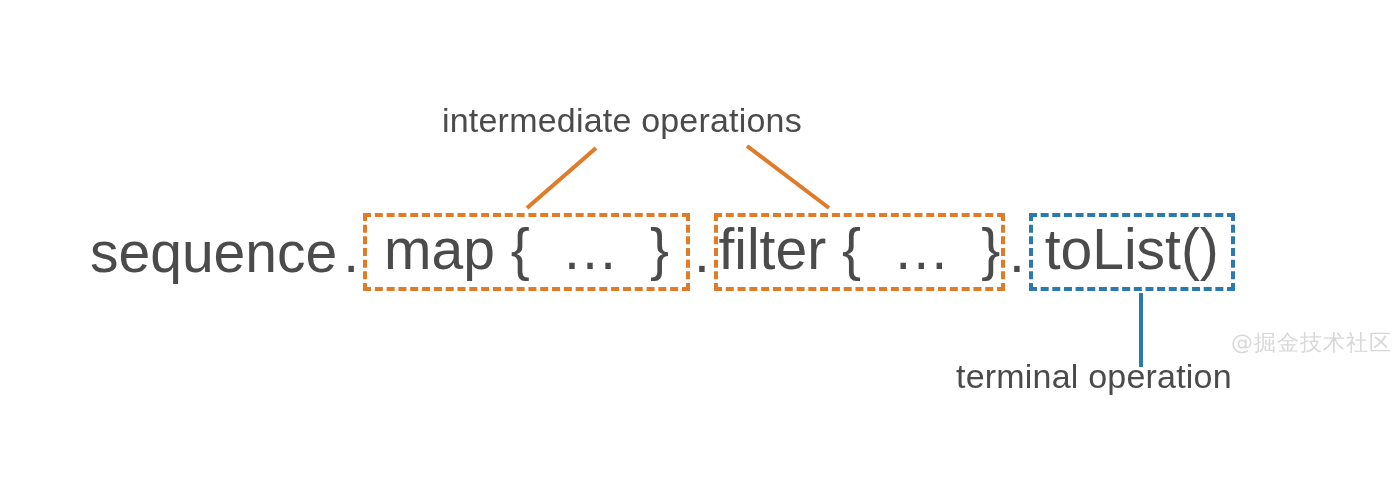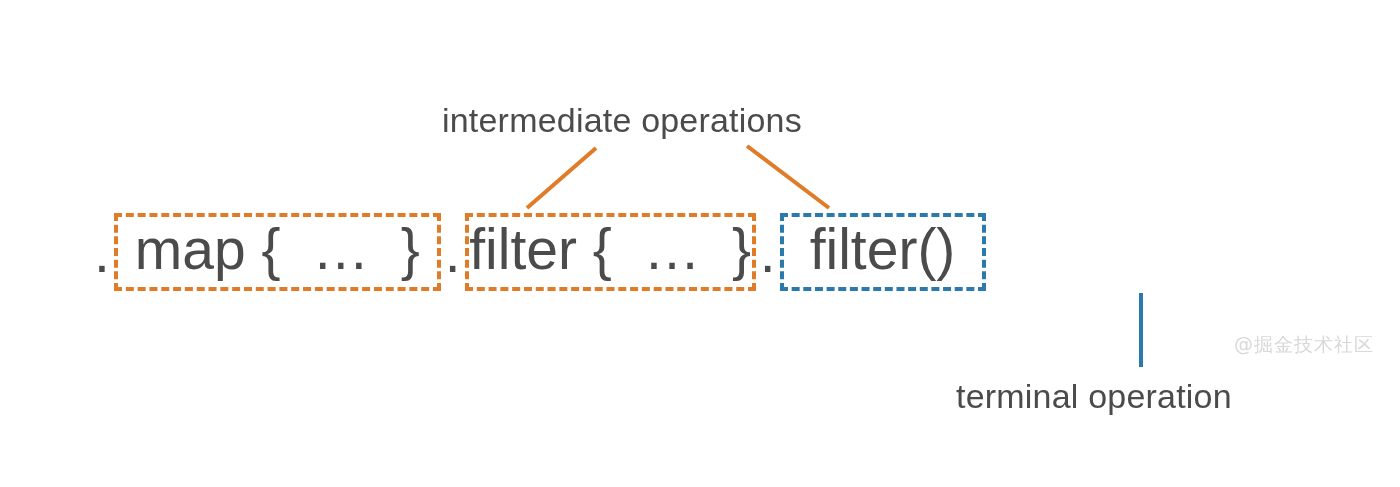--- a/index.html
+++ b/index.html
@@ -30,21 +30,21 @@
     letter-spacing: 0.2px;
     white-space: nowrap;
     line-height: 1;
   }
   #label-intermediate {
     left: 442px;
     top: 103px;
   }
   #label-terminal {
     left: 956px;
-    top: 379px;
+    top: 359px;
     text-align: center;
   }
 
   
   #connectors {
     position: absolute;
     left: 0;
     top: 0;
     width: 1400px;
     height: 487px;
@@ -108,24 +108,24 @@
   
   #box-map { width: 327px; }
   #box-filter { width: 291px; justify-content: center; }
   #box-tolist { width: 206px; }
 
   #tok-sequence { margin-right: 2px; }
 
   
   #watermark {
     position: absolute;
-    right: 26px;
+    right: 8px;
     bottom: 12px;
     font-family: "DejaVu Sans", sans-serif;
-    font-size: 19px;
+    font-size: 22px;
     color: #d8d8d8;
     letter-spacing: 1px;
     white-space: nowrap;
   }
 </style>
 </head>
 <body>
 
 <div id="canvas">
 
@@ -134,36 +134,37 @@
   <div class="ann-label" id="label-terminal">terminal operation</div>
 
   <svg id="connectors" viewBox="0 0 1400 487" xmlns="http://www.w3.org/2000/svg">
     <line x1="596" y1="148" x2="527" y2="208" stroke="#e07b28" stroke-width="4" stroke-linecap="butt"></line>
     <line x1="747" y1="146" x2="829" y2="208" stroke="#e07b28" stroke-width="4" stroke-linecap="butt"></line>
     <line x1="1141" y1="293" x2="1141" y2="367" stroke="#2a7aad" stroke-width="4" stroke-linecap="butt"></line>
   </svg>
 
   <div id="code-line">
 
+    <span class="code-token" id="tok-sequence">sequence</span>
 
     <span class="dot-sep">.</span>
 
     <span class="op-box intermediate" id="box-map">
       <span class="op-text">map {  …  }</span>
     </span>
 
     <span class="dot-sep">.</span>
 
     <span class="op-box intermediate" id="box-filter">
       <span class="op-text">filter {  …  }</span>
     </span>
 
     <span class="dot-sep">.</span>
 
     <span class="op-box terminal" id="box-tolist">
-      <span class="op-text">filter()</span>
+      <span class="op-text">toList()</span>
     </span>
 
   </div>
 
   <div id="watermark">@掘金技术社区</div>
 
 </div>
 
 </body></html>

